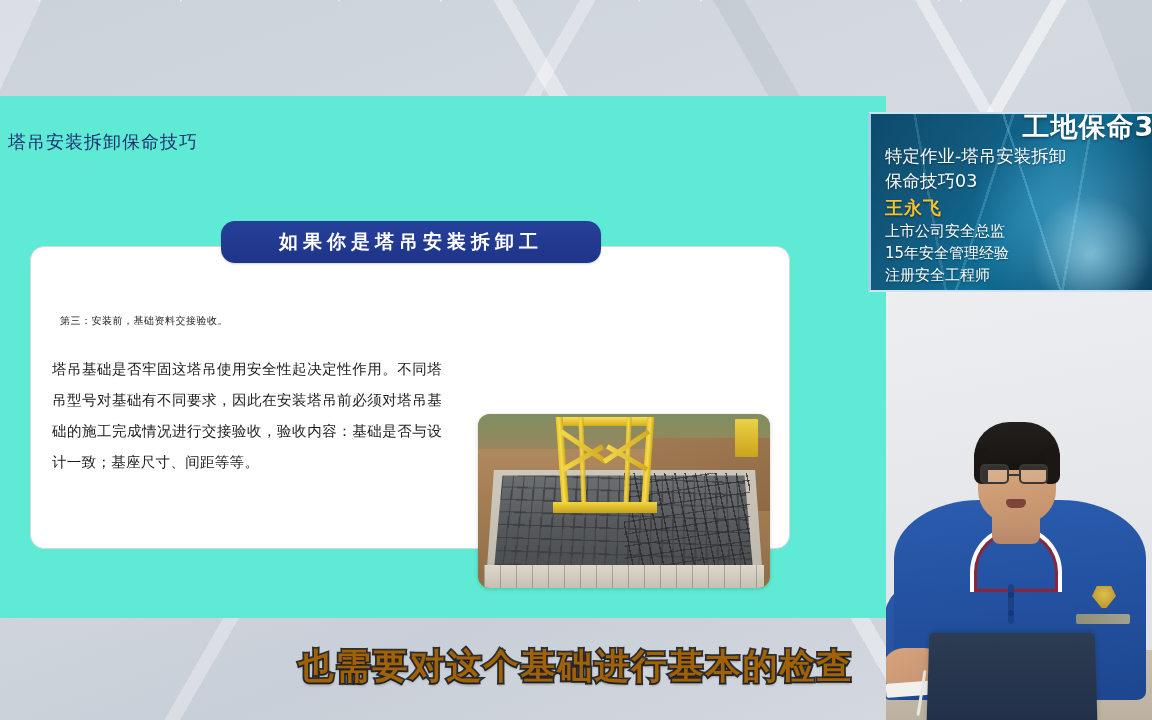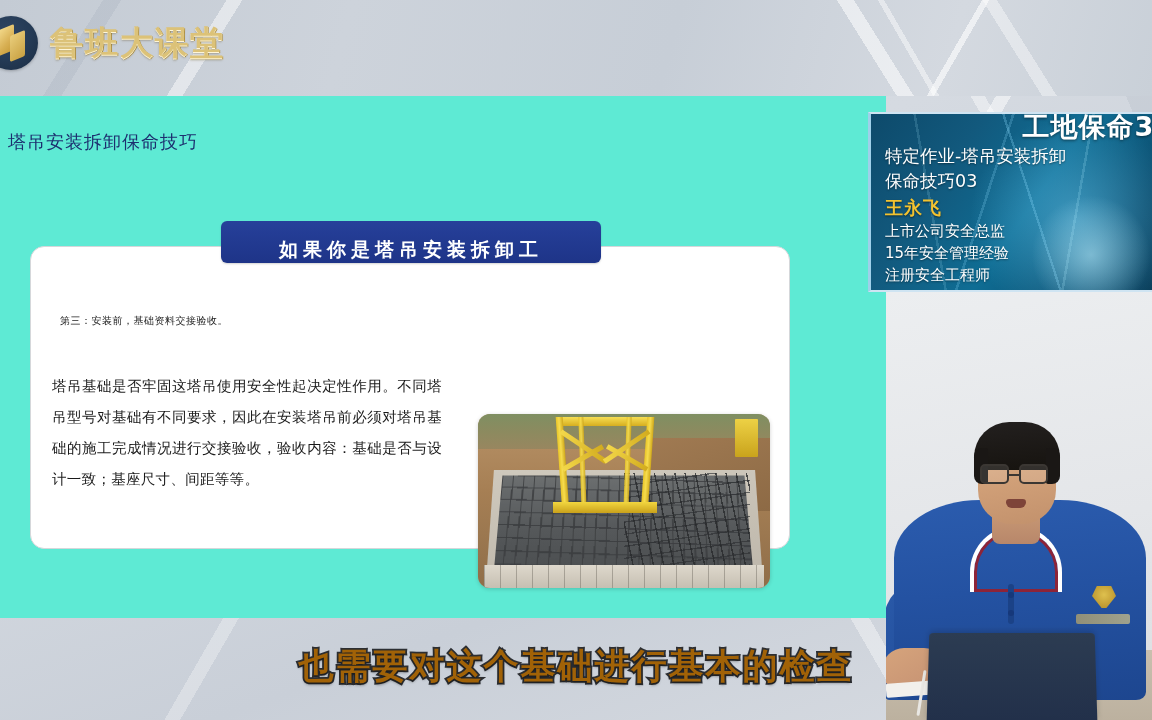--- a/index.html
+++ b/index.html
@@ -84,37 +84,37 @@
   }
 
   .content-card {
     position:absolute; left:30px; top:150px; width:760px; height:303px;
     border:1px solid #d5d7da; border-radius:14px; background:#fff;
   }
 
   .ribbon {
     position:absolute; left:221px; top:125px; width:380px; height:42px;
     background:linear-gradient(180deg,#26409a 0%, #1e3488 100%);
-    border-radius:6px; display:flex; align-items:flex-end; justify-content:center;
+    border-radius:14px; display:flex; align-items:center; justify-content:center;
     box-shadow:0 1px 2px rgba(0,0,0,.18); z-index:3;
   }
   .ribbon span {
     color:#fff; font-size:19px; font-weight:bold; letter-spacing:5px;
     font-family:"DejaVu Sans","Liberation Sans",sans-serif;
   }
 
   .body-text { position:absolute; left:52px; top:218px; width:390px; z-index:2; }
   .lead-line {
     font-size:10px; color:#222; letter-spacing:.5px; margin-left:8px;
     font-family:"DejaVu Sans","Liberation Sans",sans-serif;
   }
   .para {
-    margin-top:44px; font-size:14.5px; line-height:31px; color:#1a1a1a;
+    margin-top:26px; font-size:14.5px; line-height:31px; color:#1a1a1a;
     text-align:justify; letter-spacing:.3px;
-    font-family:Liberation Mono, monospace;
+    font-family:Liberation Sans, sans-serif;
   }
 
   
   .photo {
     position:absolute; left:478px; top:318px; width:292px; height:174px;
     border-radius:12px; overflow:hidden; background:#b89a72;
     box-shadow:0 1px 4px rgba(0,0,0,.18);
   }
   .ph-sky { position:absolute; left:0; top:0; width:100%; height:24%;
     background:linear-gradient(180deg,#7f8f62 0%, #8d8a5f 45%, #9d8560 100%); }
@@ -288,31 +288,20 @@
     text-shadow:0 2px 3px rgba(0,0,0,.45);
   }
 </style>
 </head>
 <body>
 
 <div id="stage">
 
   <div class="geo-bg"></div>
 
-  <div class="header-band">
-    <div class="hx"></div>
-    <div class="hx2"></div>
-    <div class="logo-wrap">
-      <div class="logo-badge">
-        <div class="d1"></div>
-          <div class="d2"></div>
-      </div>
-      <div class="logo-text">鲁班大课堂</div>
-    </div>
-  </div>
 
   <div class="slide">
 
     <div class="slide-title">塔吊安装拆卸保命技巧</div>
 
     <div class="content-card"></div>
 
     <div class="ribbon">
       <span>如果你是塔吊安装拆卸工</span>
     </div>

